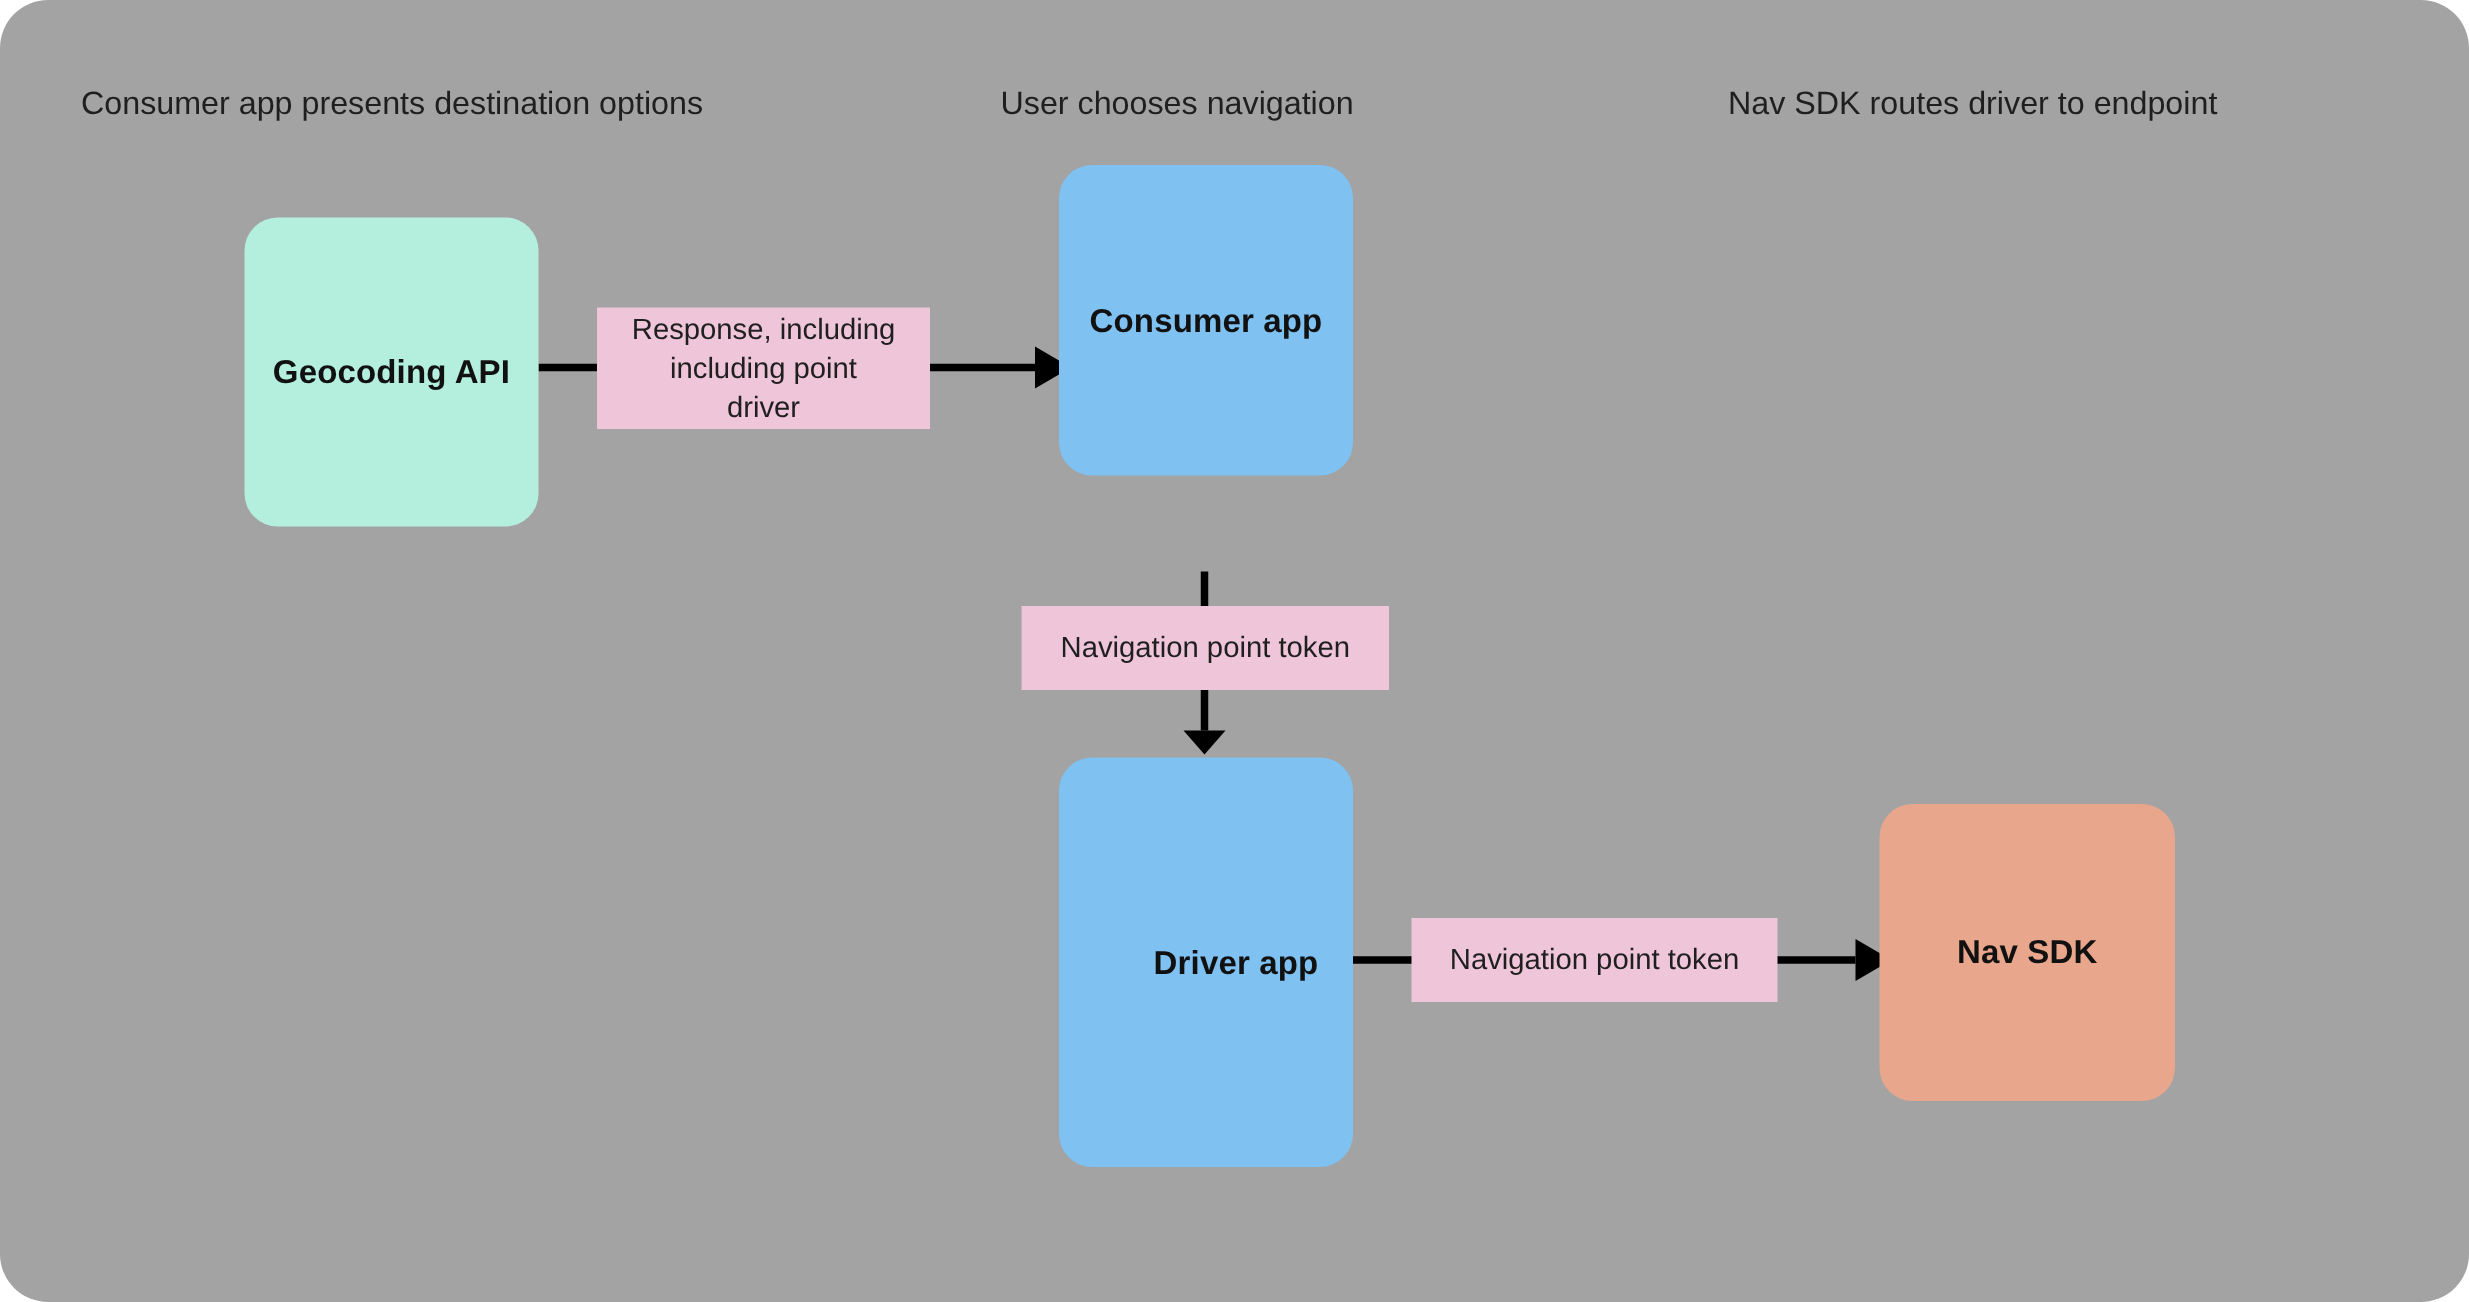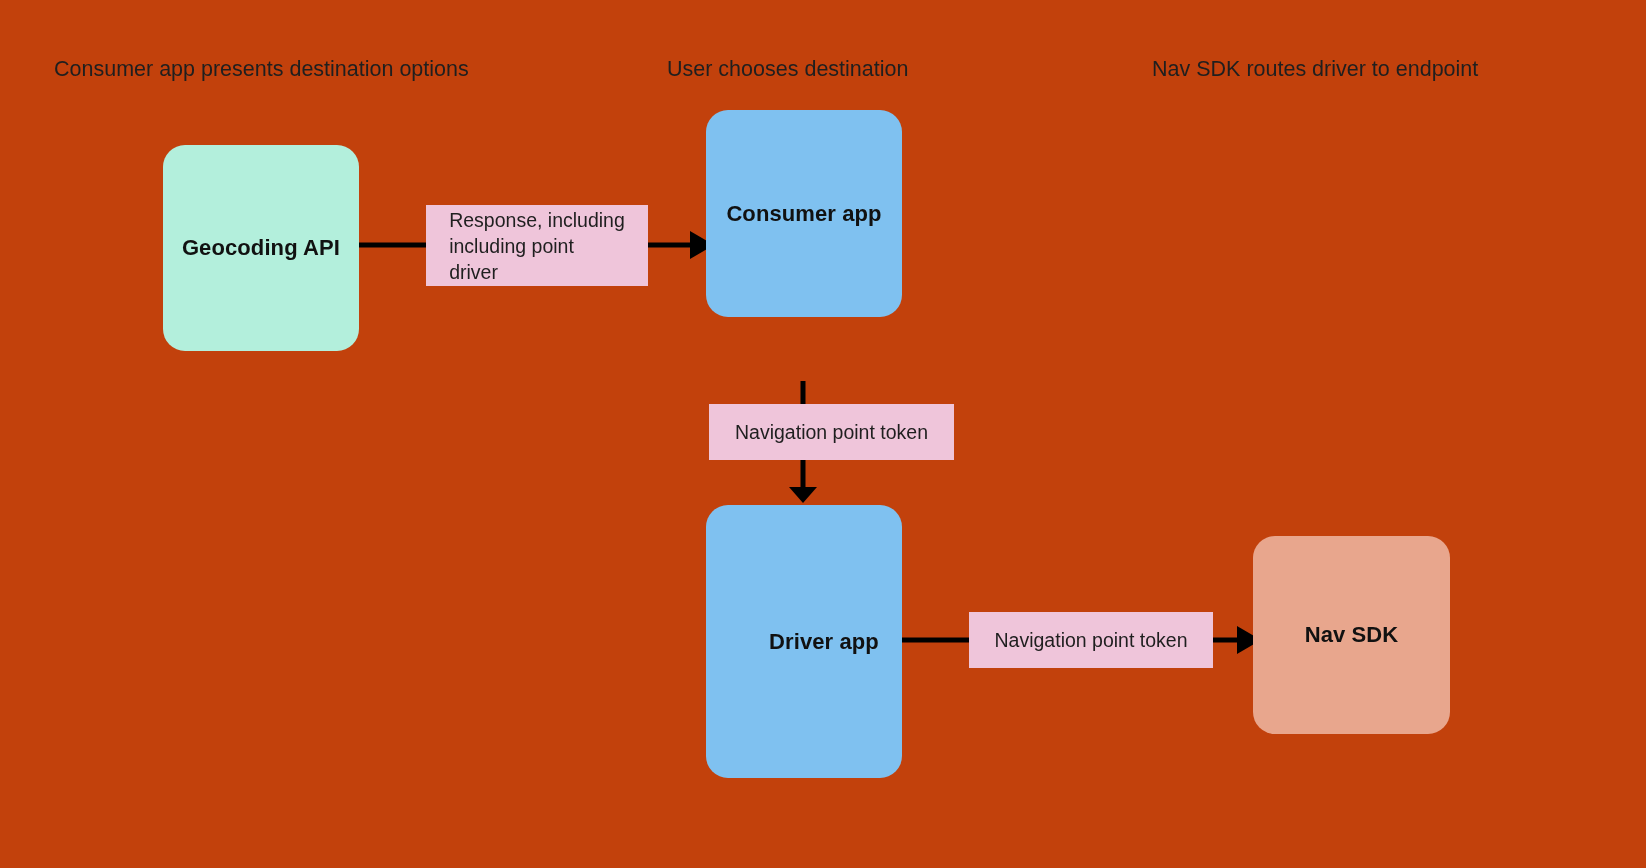--- a/index.html
+++ b/index.html
@@ -77,49 +77,49 @@
     z-index: 2;
   }
 
   
   .edge-label {
     position: absolute;
     box-sizing: border-box;
     display: flex;
     align-items: center;
     justify-content: center;
+    text-align: center;
     font-size: 19.5px;
     line-height: 26px;
     color: #1f1f1f;
     font-weight: 400;
     z-index: 4;
     padding: 0 6px;
-    margin-left: 28px;
   }
   #label-response {
     left: 398px; top: 205px;
     width: 222px; height: 81px;
   }
   #label-nav-token-mid {
     left: 681px; top: 404px;
     width: 245px; height: 56px;
   }
   #label-nav-token-bottom {
     left: 941px; top: 612px;
     width: 244px; height: 56px;
   }
   .edge-label span { display: block; }
 </style>
 </head>
 <body>
 
-<div id="canvas" style="background: #c2410c;">
+<div id="canvas" style="background: #a3a3a3; border-radius: 32px;">
 
   <div id="header-consumer" class="col-header" style="color: rgb(31, 31, 31);">Consumer app presents destination options</div>
-  <div id="header-user" class="col-header" style="color: rgb(31, 31, 31);">User chooses destination</div>
+  <div id="header-user" class="col-header" style="color: rgb(31, 31, 31);">User chooses navigation</div>
   <div id="header-navsdk" class="col-header" style="color: rgb(31, 31, 31); text-align: center;">Nav SDK routes driver to endpoint</div>
 
   <svg id="arrows" viewBox="0 0 1646 868" width="1646" height="868" xmlns="http://www.w3.org/2000/svg">
 
     <g>
       <line x1="359" y1="245" x2="690" y2="245" stroke="#000000" stroke-width="5"></line>
       <polygon points="690,231 714,245 690,259" fill="#000000"></polygon>
     </g>
 
     <g>

